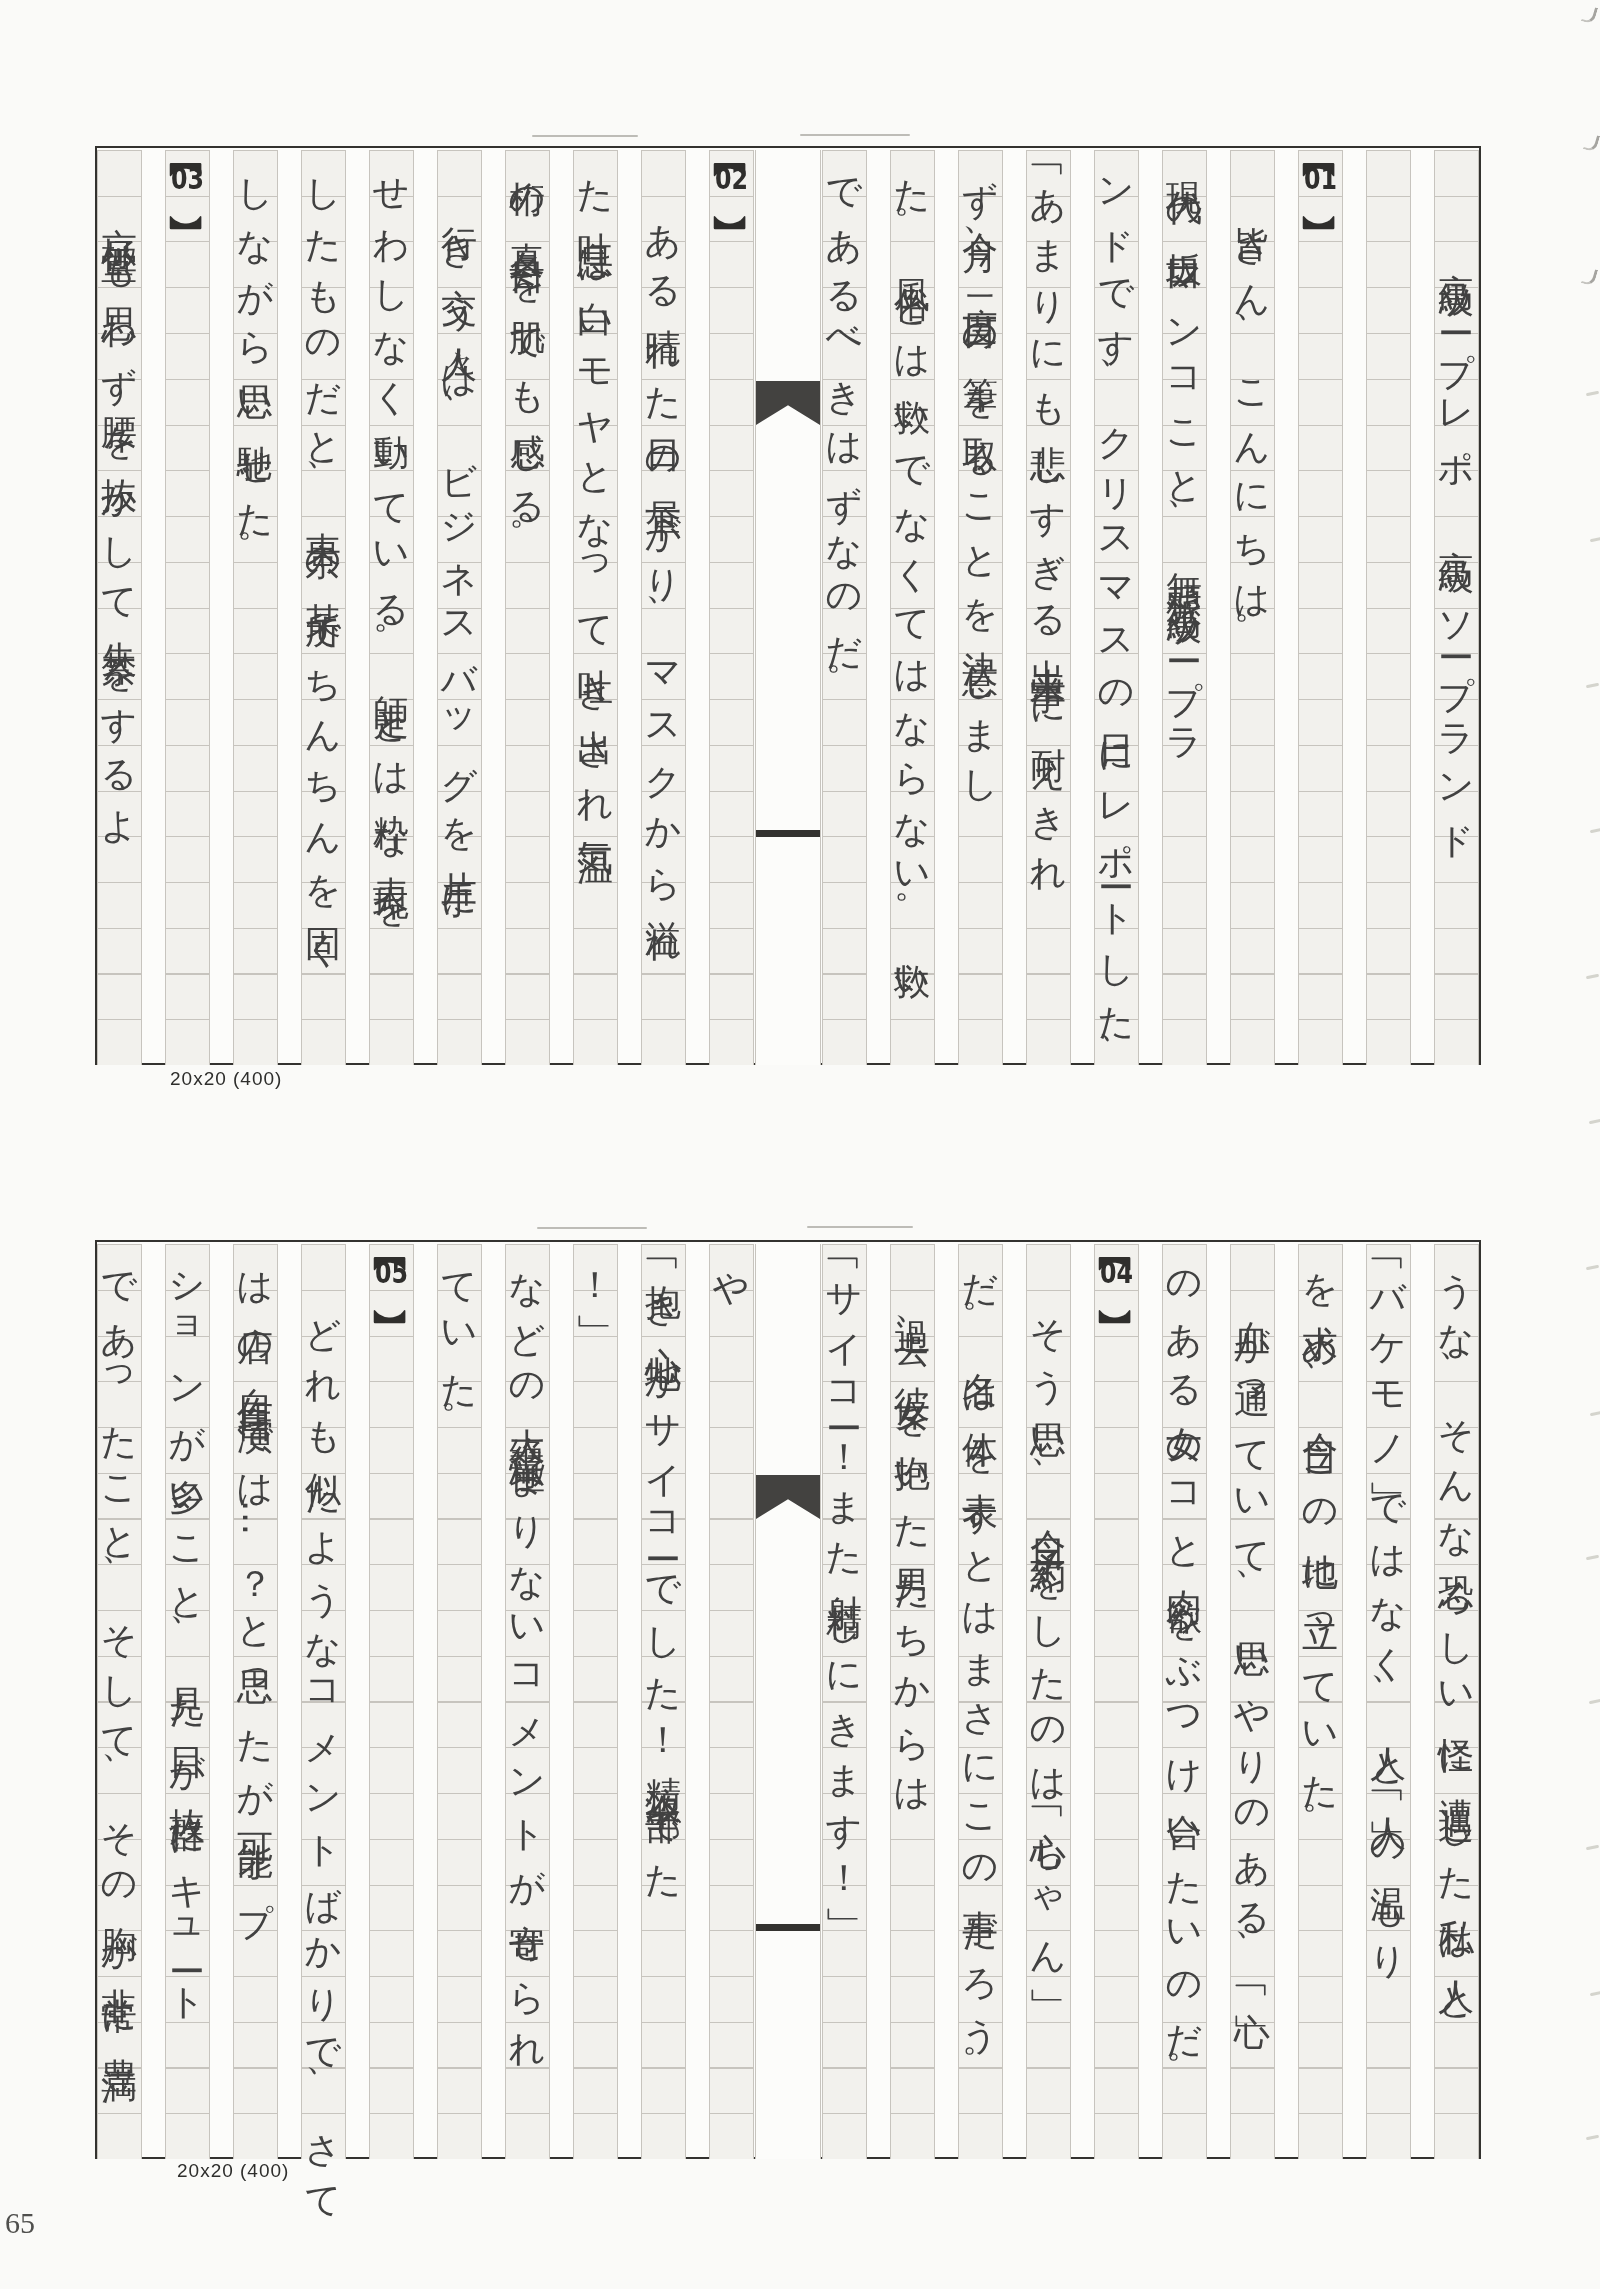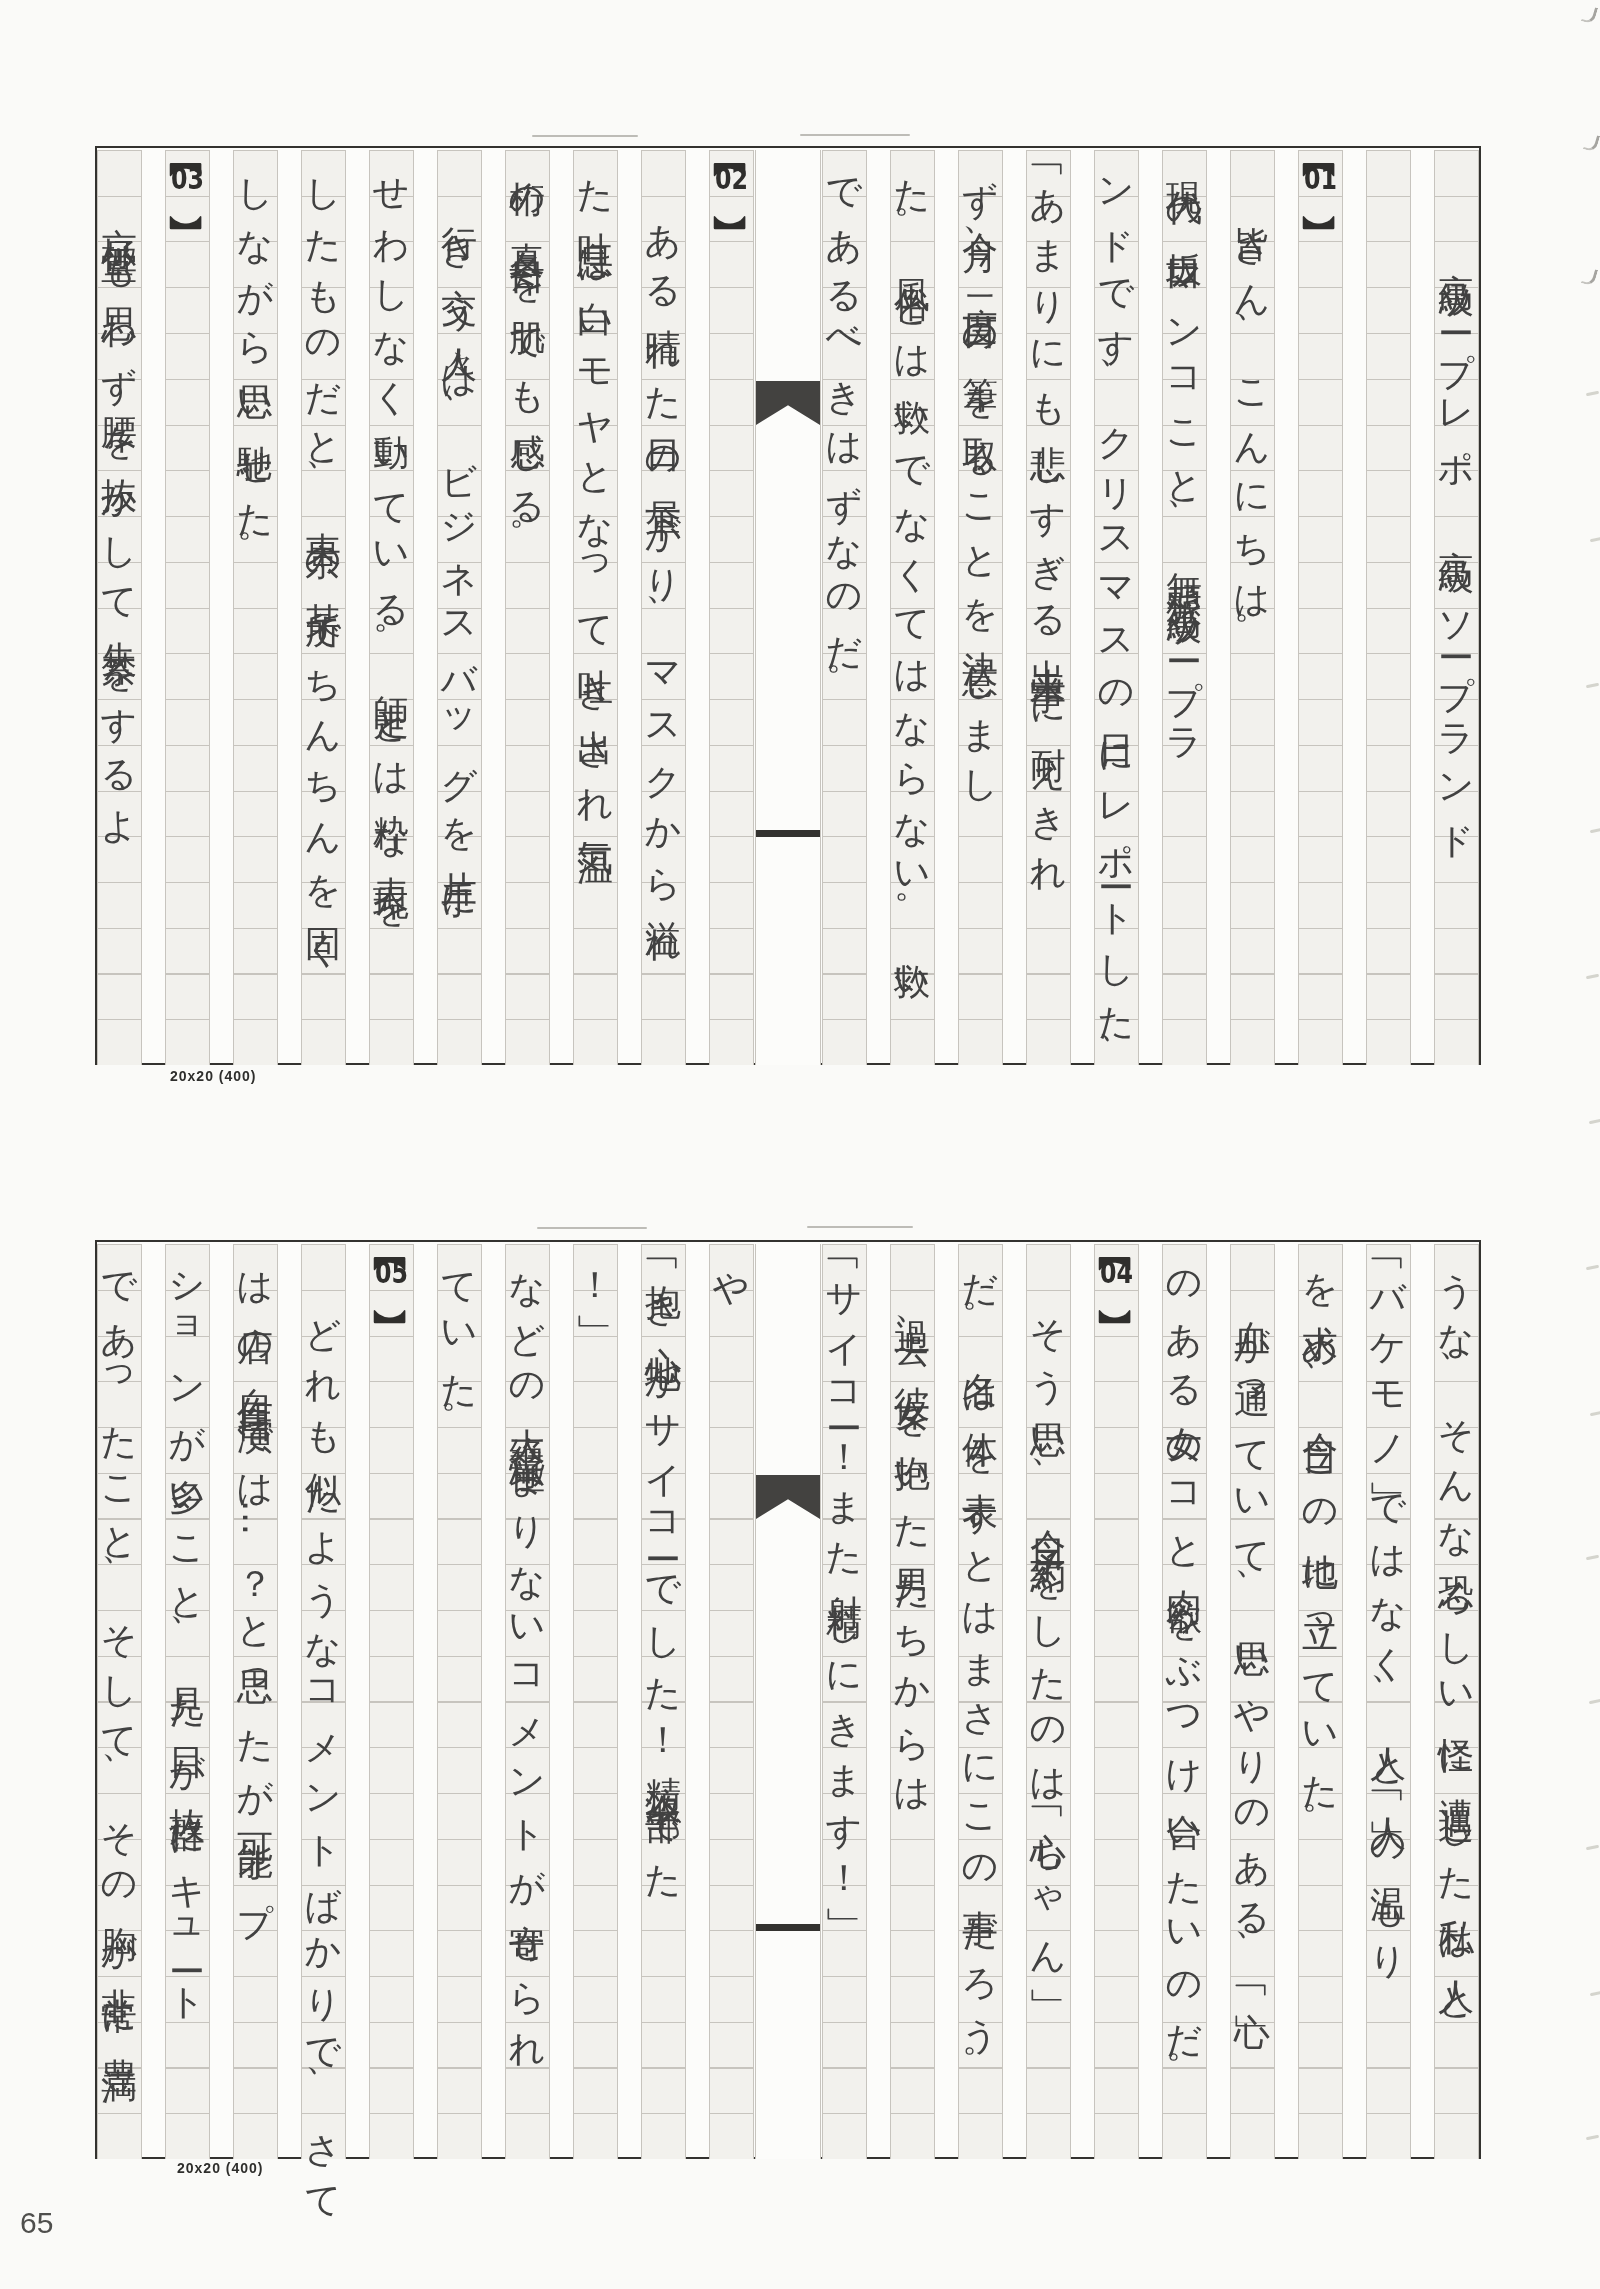--- a/index.html
+++ b/index.html
@@ -39,27 +39,27 @@
   }
   .fishtail{
     position:absolute;left:0;right:0;top:231px;height:44px;background:#434240;
     clip-path:polygon(0 0,100% 0,100% 100%,50% 55%,0 100%);
   }
   .gutter-bar{
     position:absolute;left:0;right:0;top:680px;height:7px;background:#33322f;
   }
   .sheet-label{
     position:absolute;font-family:"Liberation Sans",sans-serif;
-    font-size:14px;font-weight:700;color:#2e2e2c;letter-spacing:1px;
+    font-size:19px;font-weight:400;color:#2e2e2c;letter-spacing:1px;
   }
   #label-top{left:170px;top:1068px;}
   #label-bottom{left:177px;top:2160px;}
   .page-number{
-    position:absolute;left:20px;top:2206px;
-    font-family:Liberation Sans, sans-serif;font-size:30px;color:#4f4f4d;text-align:center;
+    position:absolute;left:5px;top:2206px;
+    font-family:Liberation Serif, serif;font-size:30px;color:#4f4f4d;text-align:center;
   }
   .trim-mark{position:absolute;height:2px;background:#bdbcb7;border-radius:1px;}
   .scan-hook{
     position:absolute;width:10px;height:15px;
     border-right:3px solid #908f8b;border-bottom:2px solid #b7b6b1;
     border-radius:0 0 9px 0;transform:rotate(16deg);opacity:.8;
   }
   .scan-dash{
     position:absolute;width:13px;height:3px;background:#ccccc6;
     transform:rotate(-12deg);border-radius:2px;opacity:.85;

